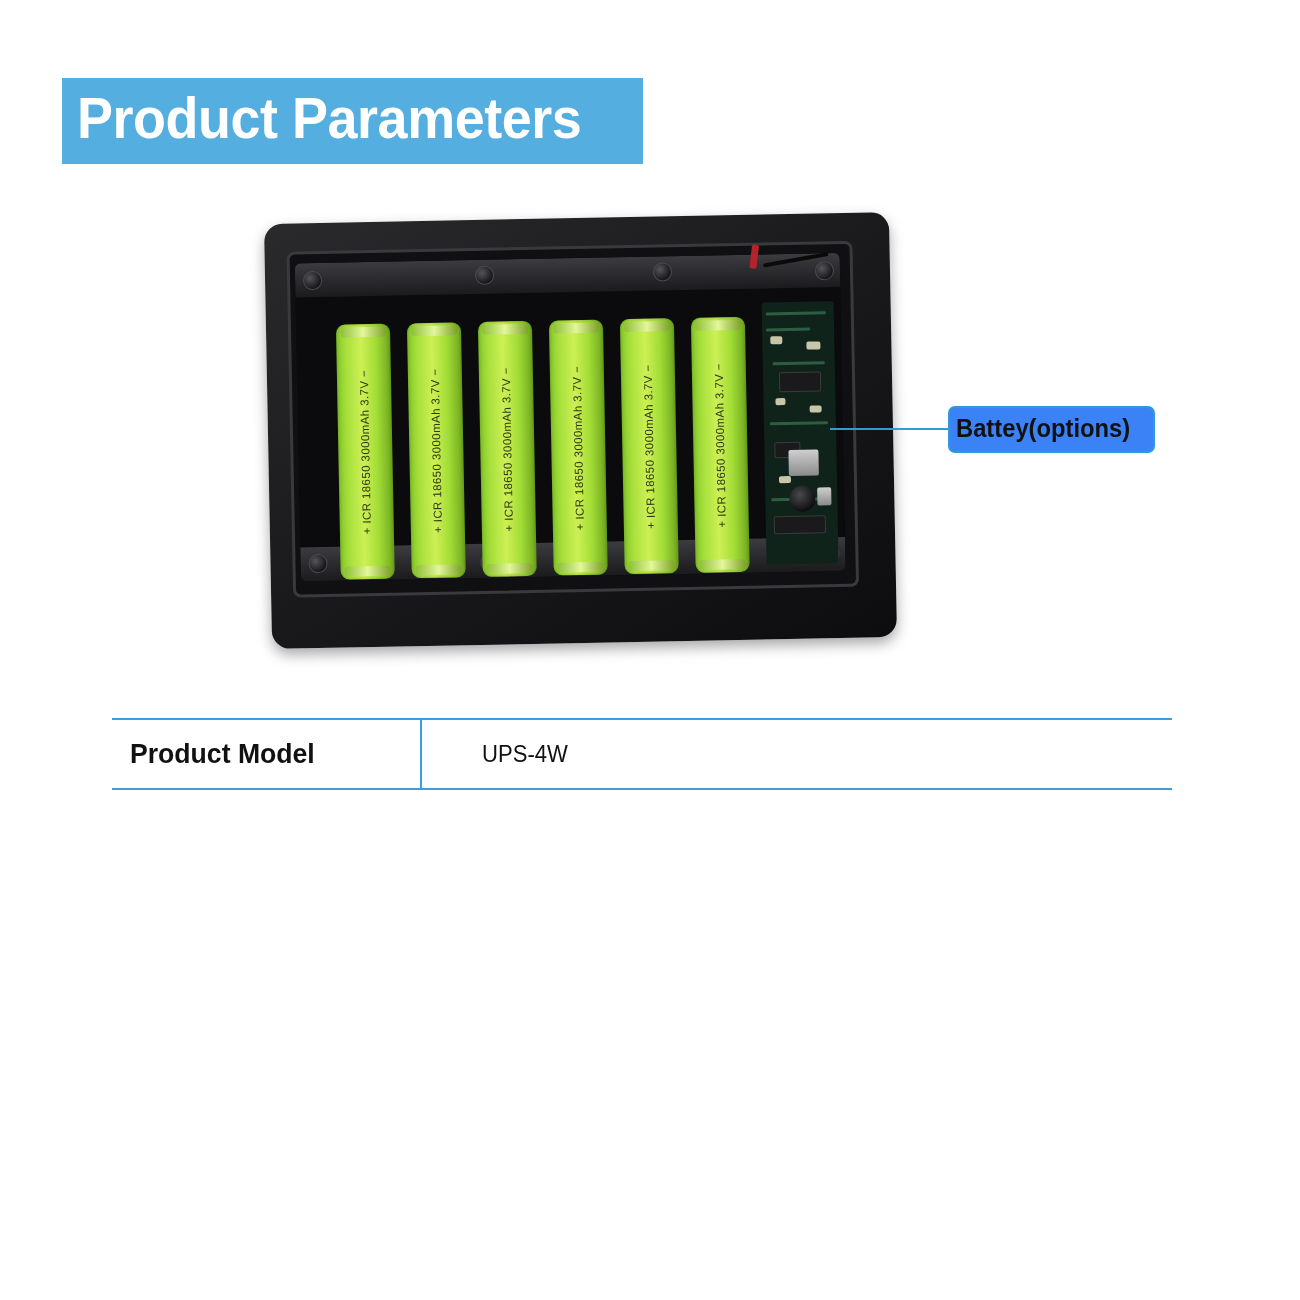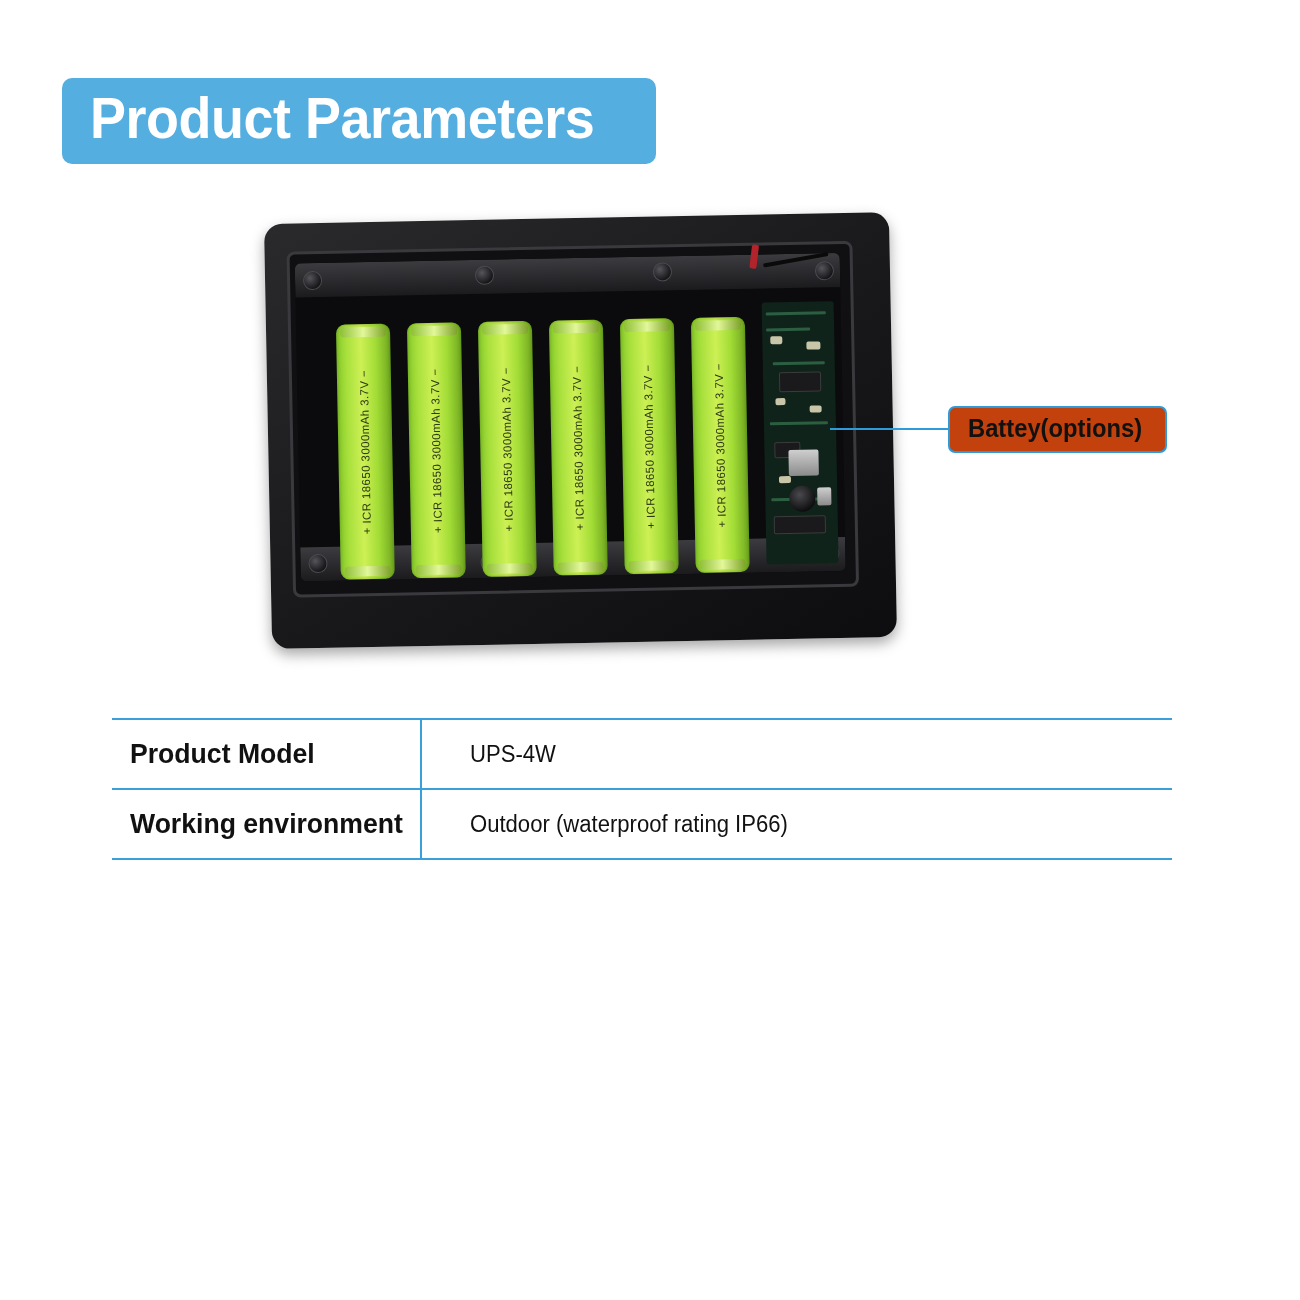--- a/index.html
+++ b/index.html
@@ -14,22 +14,22 @@
     font-family: "Liberation Sans", sans-serif;
     overflow: hidden;
   }
 
   
   .title-badge {
     position: absolute;
     left: 62px;
     top: 78px;
     background: #55aee0;
-    border-radius: 10px;
-    padding: 6px 24px 12px 28px;
+    border-radius: 0;
+    padding: 6px 24px 12px 15px;
     box-sizing: border-box;
   }
   .title-badge .title-text {
     font-family: "Liberation Sans Narrow", "Liberation Sans", sans-serif;
     font-weight: bold;
     font-size: 58px;
     line-height: 68px;
     color: #ffffff;
     letter-spacing: -0.5px;
     white-space: nowrap;
@@ -191,22 +191,22 @@
     width: 118px;
     height: 2px;
     background: #2f9ad8;
   }
   .callout-box {
     position: absolute;
     left: 948px;
     top: 406px;
     border: 2px solid #2f9ad8;
     border-radius: 7px;
-    padding: 5px 14px 8px 18px;
-    background: #c2410c;
+    padding: 5px 14px 8px 6px;
+    background: #3b82f6;
     box-sizing: border-box;
   }
   .callout-box .callout-text {
     font-family: "Liberation Sans Narrow", "Liberation Sans", sans-serif;
     font-weight: bold;
     font-size: 25px;
     line-height: 30px;
     color: #111111;
     white-space: nowrap;
     transform: scaleX(0.95);
@@ -232,21 +232,21 @@
     padding: 0;
     vertical-align: middle;
     height: 68px;
   }
   .spec-table td.key {
     width: 290px;
     border-right: 2px solid #3a9fdb;
     padding-left: 18px;
   }
   .spec-table td.val {
-    padding-left: 48px;
+    padding-left: 60px;
   }
   .key-text {
     font-family: "Liberation Sans Narrow", "Liberation Sans", sans-serif;
     font-weight: bold;
     font-size: 28px;
     color: #111111;
     white-space: nowrap;
     display: inline-block;
     transform: scaleX(0.95);
     transform-origin: left center;
@@ -351,22 +351,14 @@
 <table class="spec-table">
   <tbody>
     <tr>
       <td class="key">
         <span class="key-text">Product Model</span>
       </td>
       <td class="val">
         <span class="val-text">UPS-4W</span>
       </td>
     </tr>
-    <tr>
-      <td class="key">
-        <span class="key-text">Working environment</span>
-      </td>
-      <td class="val">
-        <span class="val-text">Outdoor (waterproof rating IP66)</span>
-      </td>
-    </tr>
   </tbody>
 </table>
 
 </body></html>

